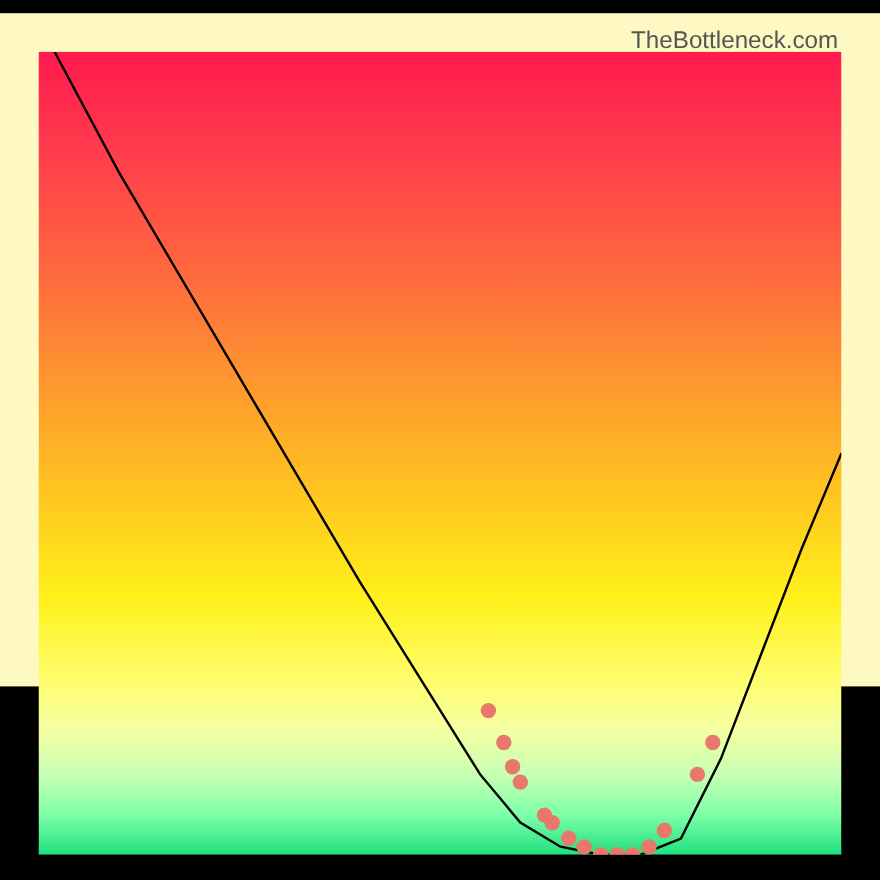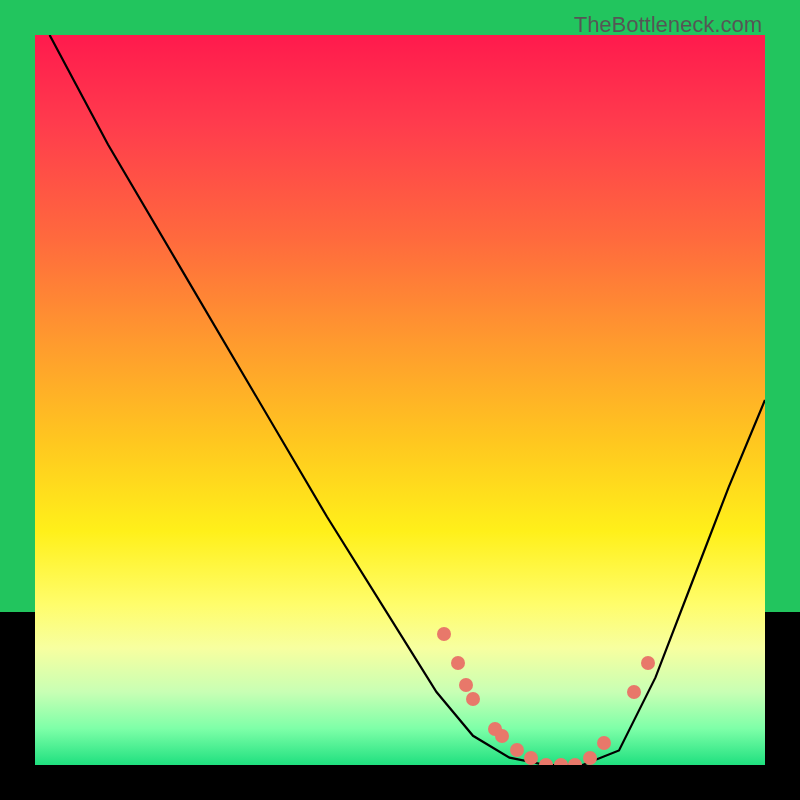--- a/index.html
+++ b/index.html
@@ -1,16 +1,16 @@
 <!DOCTYPE html>
 <html><head>
 <meta charset="utf-8">
 <style>
   html,body{margin:0;padding:0;width:800px;height:800px;background:#000;overflow:hidden;font-family:Arial,Helvetica,sans-serif}
-  .frame{position:absolute;left:0;top:0;width:800px;height:612px;background:#22c55e}
+  .frame{position:absolute;left:0;top:12px;width:800px;height:612px;background:#fef9c3}
   .plot{position:absolute;left:35px;top:35px;width:730px;height:730px;overflow:hidden}
   .grad{position:absolute;left:0;top:0;width:730px;height:730px;
         background:linear-gradient(to bottom,
           #ff1a4d 0%,
           #ff3b4d 12%,
           #ff6a3d 28%,
           #ff9a2e 42%,
           #ffc81f 56%,
           #fff01a 68%,
           #fffd6b 78%,

